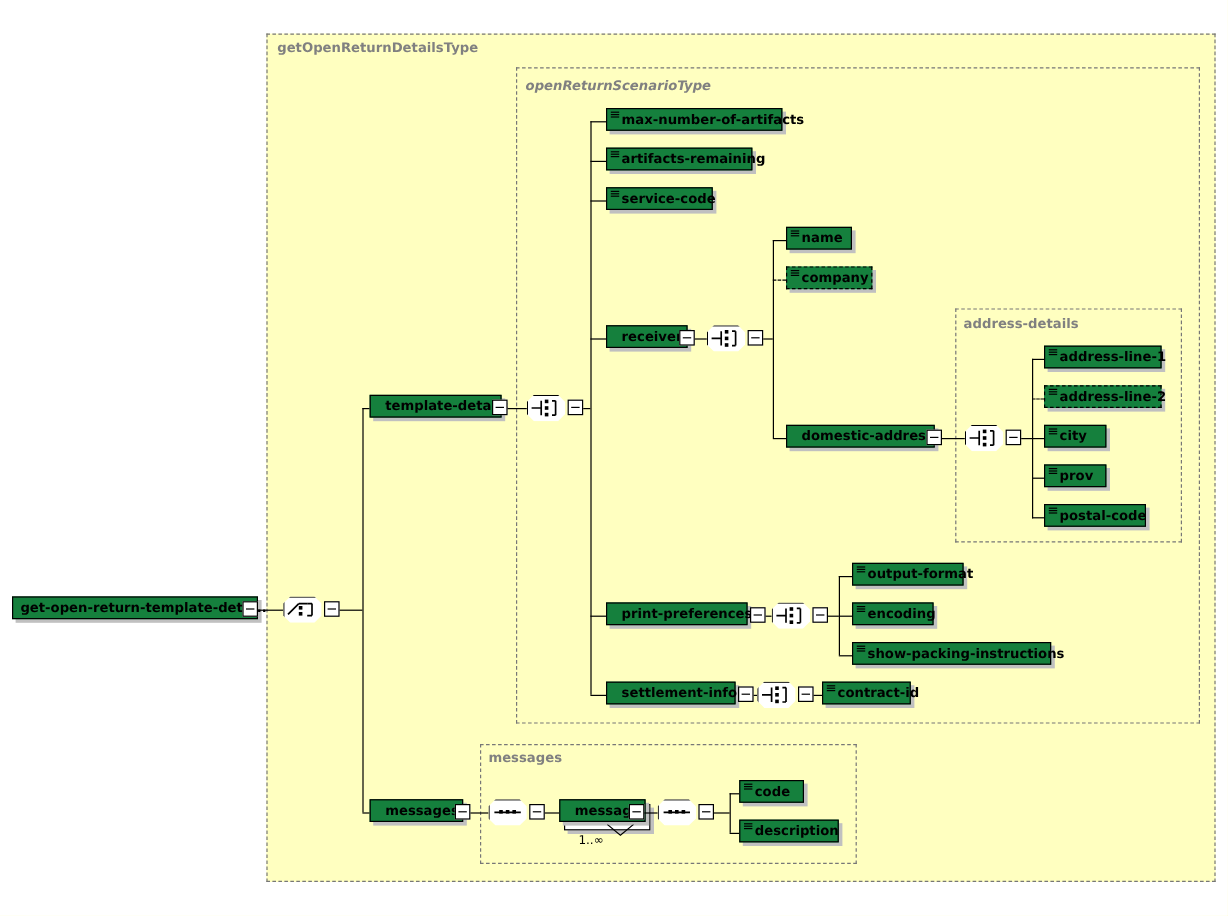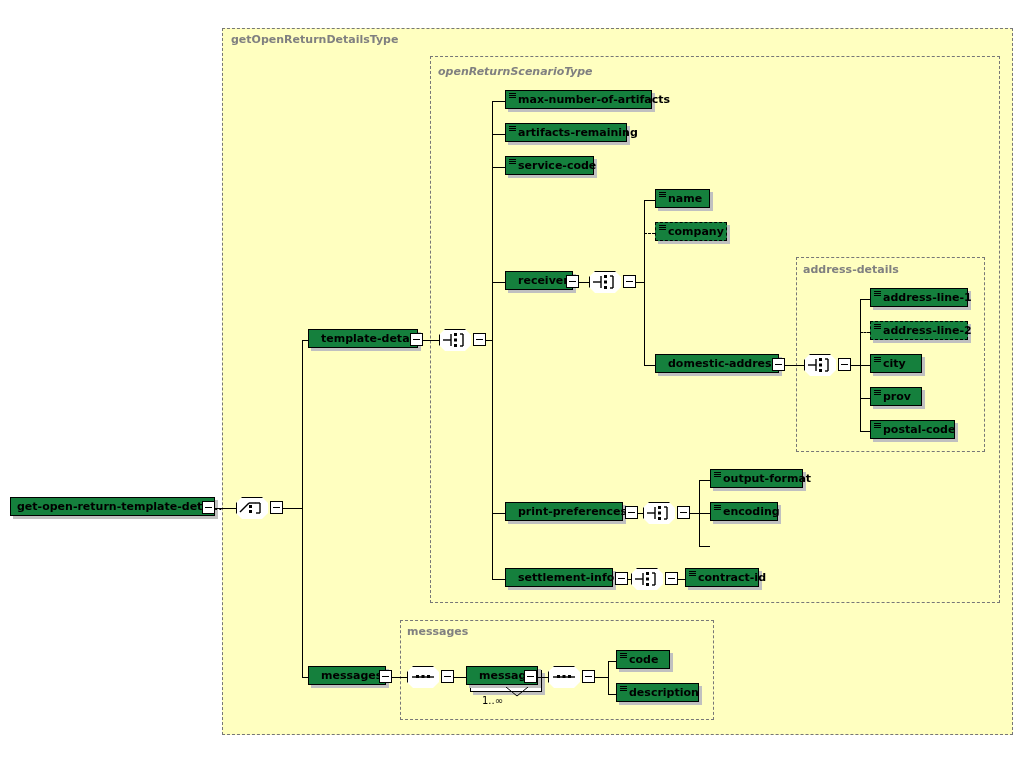--- a/index.html
+++ b/index.html
@@ -300,20 +300,28 @@
     <span class="lbl">output-format</span>
   </div>
   <div class="node" style="left:710px;top:502px;width:68px;">
     <span class="leafmark">
         <i></i>
         <i></i>
         <i></i>
       </span>
     <span class="lbl">encoding</span>
   </div>
+  <div class="node" style="left:710px;top:535px;width:166px;">
+    <span class="leafmark">
+        <i></i>
+        <i></i>
+        <i></i>
+      </span>
+    <span class="lbl">show-packing-instructions</span>
+  </div>
 
   <div class="node" style="left:505px;top:568px;width:108px;">
     <span class="lbl">settlement-info</span>
   </div>
   <div class="toggle" style="left:615px;top:572px;"></div>
   <div class="hline" style="left:628px;top:579px;width:3px;"></div>
 
   <div class="comp" style="left:631px;top:568px;">
     <div class="oct"></div>
     <svg width="32" height="22" viewBox="0 0 32 22">

